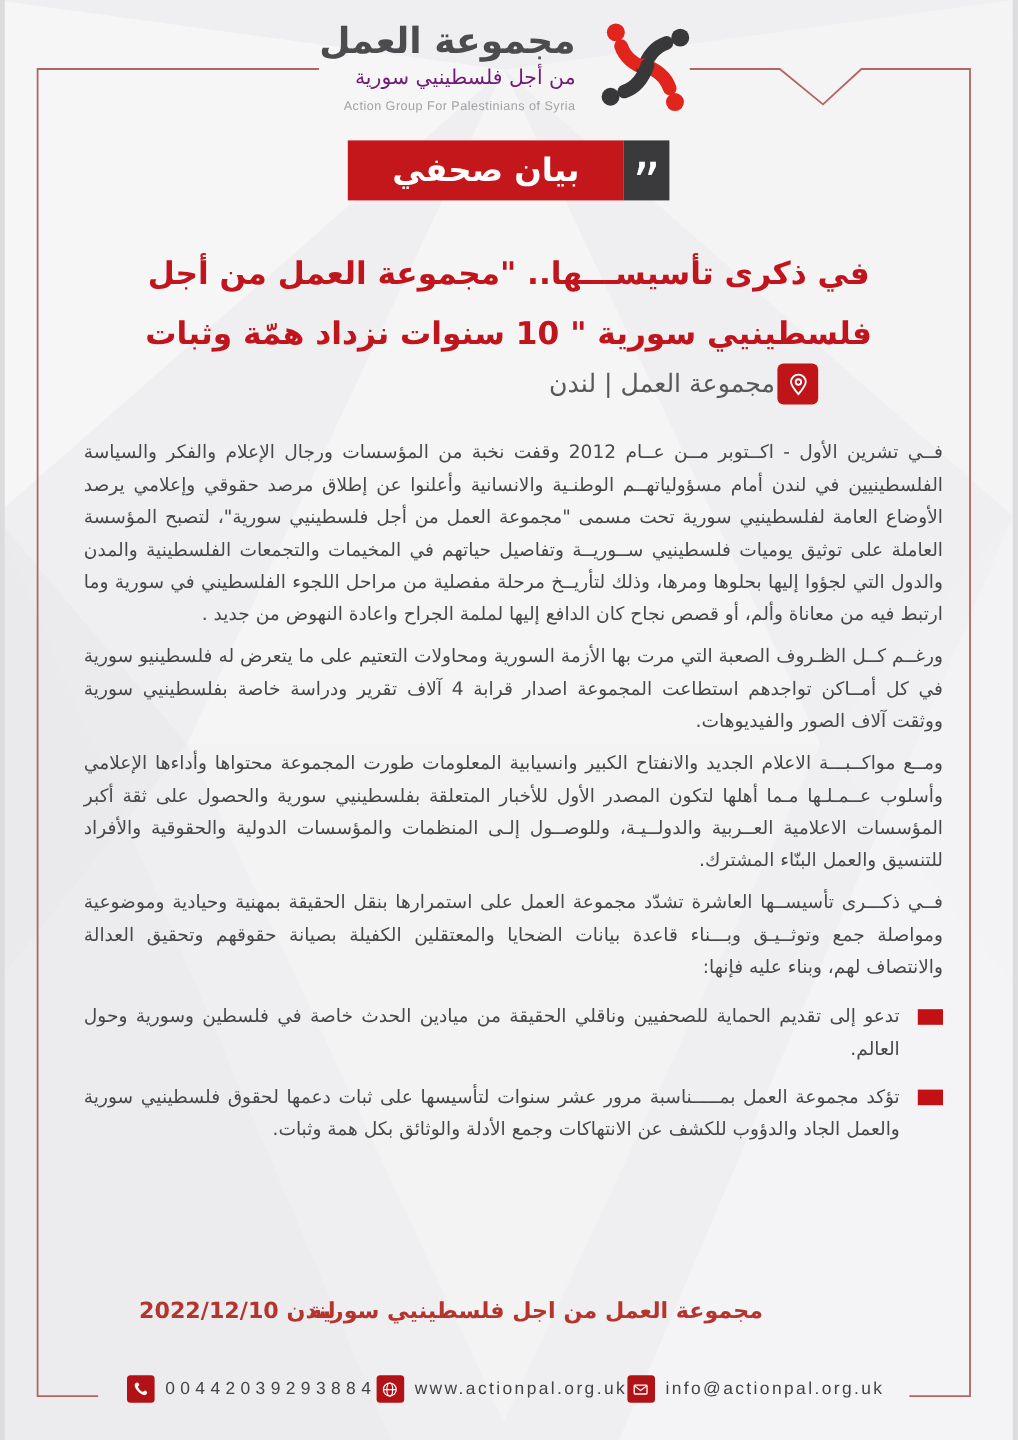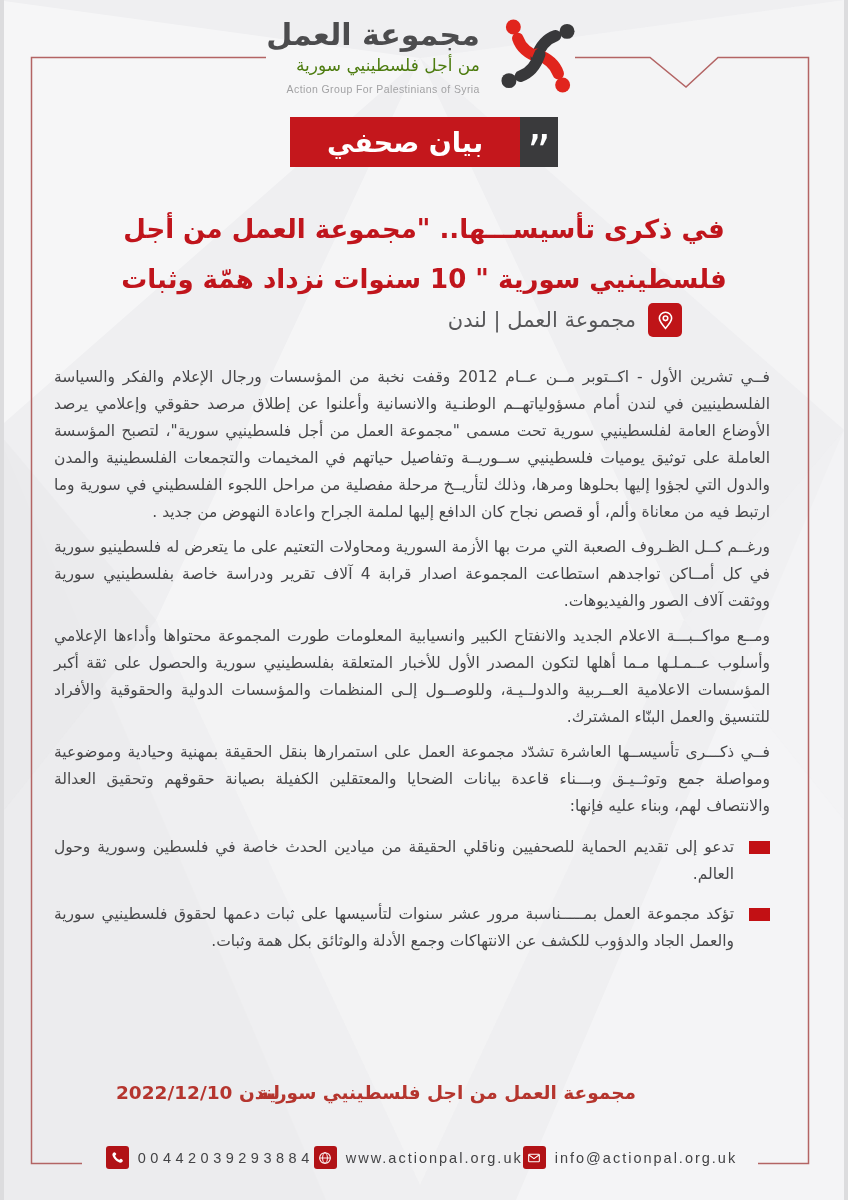--- a/index.html
+++ b/index.html
@@ -14,21 +14,21 @@
 
   
   .logo {
     position:absolute; top:12px; left:0; right:0;
     display:flex; justify-content:center; align-items:center; gap:14px;
     direction:rtl;
   }
   .logo-mark { width:88px; height:88px; flex:0 0 auto; }
   .logo-text { text-align:right; }
   .logo-title { font-size:30px; font-weight:bold; color:#4c4c4e; line-height:34px; }
-  .logo-sub   { font-size:17px; color:#4d7c0f; line-height:22px; margin-top:2px;text-align:right; }
+  .logo-sub   { font-size:17px; color:#701a75; line-height:22px; margin-top:2px;text-align:right; }
   .logo-cap   { font-size:10.5px; color:#a2a2a4; letter-spacing:.4px; margin-top:7px;
                 font-family:"Liberation Sans", sans-serif; direction:ltr; text-align:right; }
 
   
   .banner {
     position:absolute; top:117px; left:50%; transform:translateX(-50%);
     width:268px; height:50px; display:flex; direction:rtl;
   }
   .quote-box {
     width:38px; height:50px; background:#3a3a3c; color:#ffffff;
@@ -44,31 +44,31 @@
   
   .headline {
     position:absolute; top:204px; left:55px; right:55px;
     text-align:center; color:#c0151c; font-size:26px; font-weight:bold;
     line-height:50px;
   }
 
   
   .location {
     position:absolute; top:303px; right:162px;
-    display:flex; align-items:center; gap:12px; direction:rtl;
+    display:flex; align-items:center; gap:2px; direction:rtl;
   }
   .pin-box {
     width:34px; height:34px; background:#bf1418; border-radius:5px;
     display:flex; align-items:center; justify-content:center;
   }
   .location-label { font-size:21px; color:#58585a; }
 
   
   .article {
-    position:absolute; top:364px; right:74px; width:716px;
+    position:absolute; top:364px; right:58px; width:716px;
     color:#48484a; font-size:15.5px; line-height:27px;
     text-align:justify;
   }
   .article p { margin-bottom:8px; }
   .bullets { list-style:none; margin-top:14px; }
   .bullets li { position:relative; padding-right:36px; margin-bottom:13px; }
   .bullet-marker {
     position:absolute; right:0; top:7px; width:21px; height:13px;
     background:#c21014; display:block;
   }

